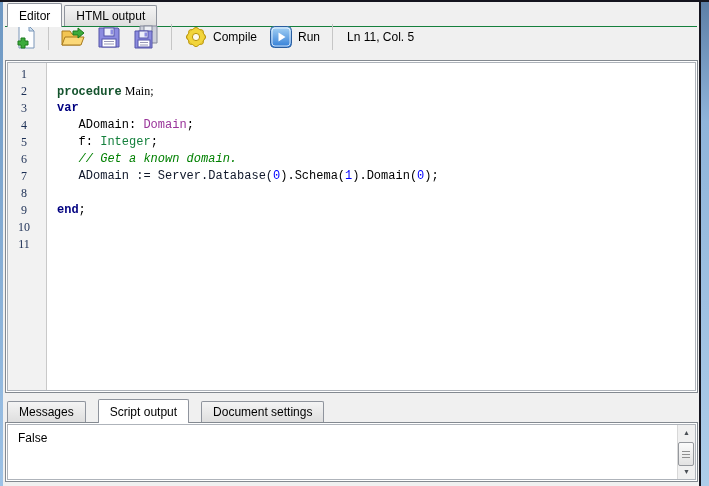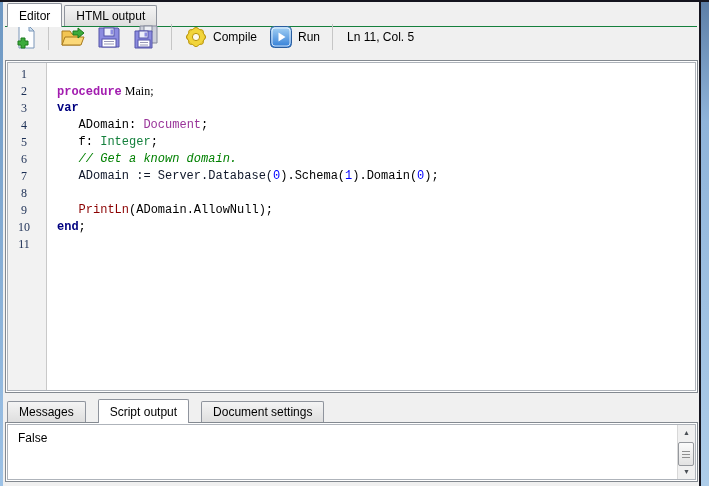--- a/index.html
+++ b/index.html
@@ -172,28 +172,27 @@
           <div class="ln">5</div>
           <div class="ln">6</div>
           <div class="ln">7</div>
           <div class="ln">8</div>
           <div class="ln">9</div>
           <div class="ln">10</div>
           <div class="ln">11</div>
         </div>
       <div class="code" id="code-area">
           <div class="cl">&nbsp;</div>
-          <div class="cl"><span style="color: #a21caf; font-weight: bold; text-align: right;">procedure</span><span style="color: rgb(0, 0, 0); font-family: Liberation Serif, serif;"> Main;</span></div>
+          <div class="cl"><span style="color: #14532d; font-weight: bold; text-align: right;">procedure</span><span style="color: rgb(0, 0, 0); font-family: Liberation Serif, serif;"> Main;</span></div>
           <div class="cl"><span style="color: rgb(0, 0, 128); font-weight: bold;">var</span></div>
-          <div class="cl"><span style="color: rgb(0, 0, 0);">   ADomain: </span><span style="color: rgb(153, 51, 153);">Document</span><span style="color: rgb(0, 0, 0);">;</span></div>
+          <div class="cl"><span style="color: rgb(0, 0, 0);">   ADomain: </span><span style="color: rgb(153, 51, 153);">Domain</span><span style="color: rgb(0, 0, 0);">;</span></div>
           <div class="cl"><span style="color: rgb(0, 0, 0);">   f: </span><span style="color: #15803d;">Integer</span><span style="color: rgb(0, 0, 0);">;</span></div>
           <div class="cl"><span style="color: rgb(0, 128, 0); font-style: italic;">   // Get a known domain.</span></div>
           <div class="cl"><span style="color: #0f172a;">   ADomain := Server.Database(</span><span style="color: rgb(0, 0, 255);">0</span><span style="color: rgb(0, 0, 0);">).Schema(</span><span style="color: rgb(0, 0, 255);">1</span><span style="color: rgb(0, 0, 0);">).Domain(</span><span style="color: rgb(0, 0, 255);">0</span><span style="color: rgb(0, 0, 0);">);</span></div>
           <div class="cl">&nbsp;</div>
-          <div class="cl"><span style="color: rgb(0, 0, 0);">   </span><span style="color: rgb(139, 0, 0);">PrintLn</span><span style="color: rgb(0, 0, 0);">(ADomain.AllowNull);</span></div>
           <div class="cl"><span style="color: rgb(0, 0, 128); font-weight: bold;">end</span><span style="color: rgb(0, 0, 0);">;</span></div>
         </div>
     </div>
   </div>
 
   <div class="bottom-tabbar" id="bottom-tabbar">
       <div class="tab">Messages</div>
       <div class="tab active">Script output</div>
       <div class="tab">Document settings</div>
     </div>

